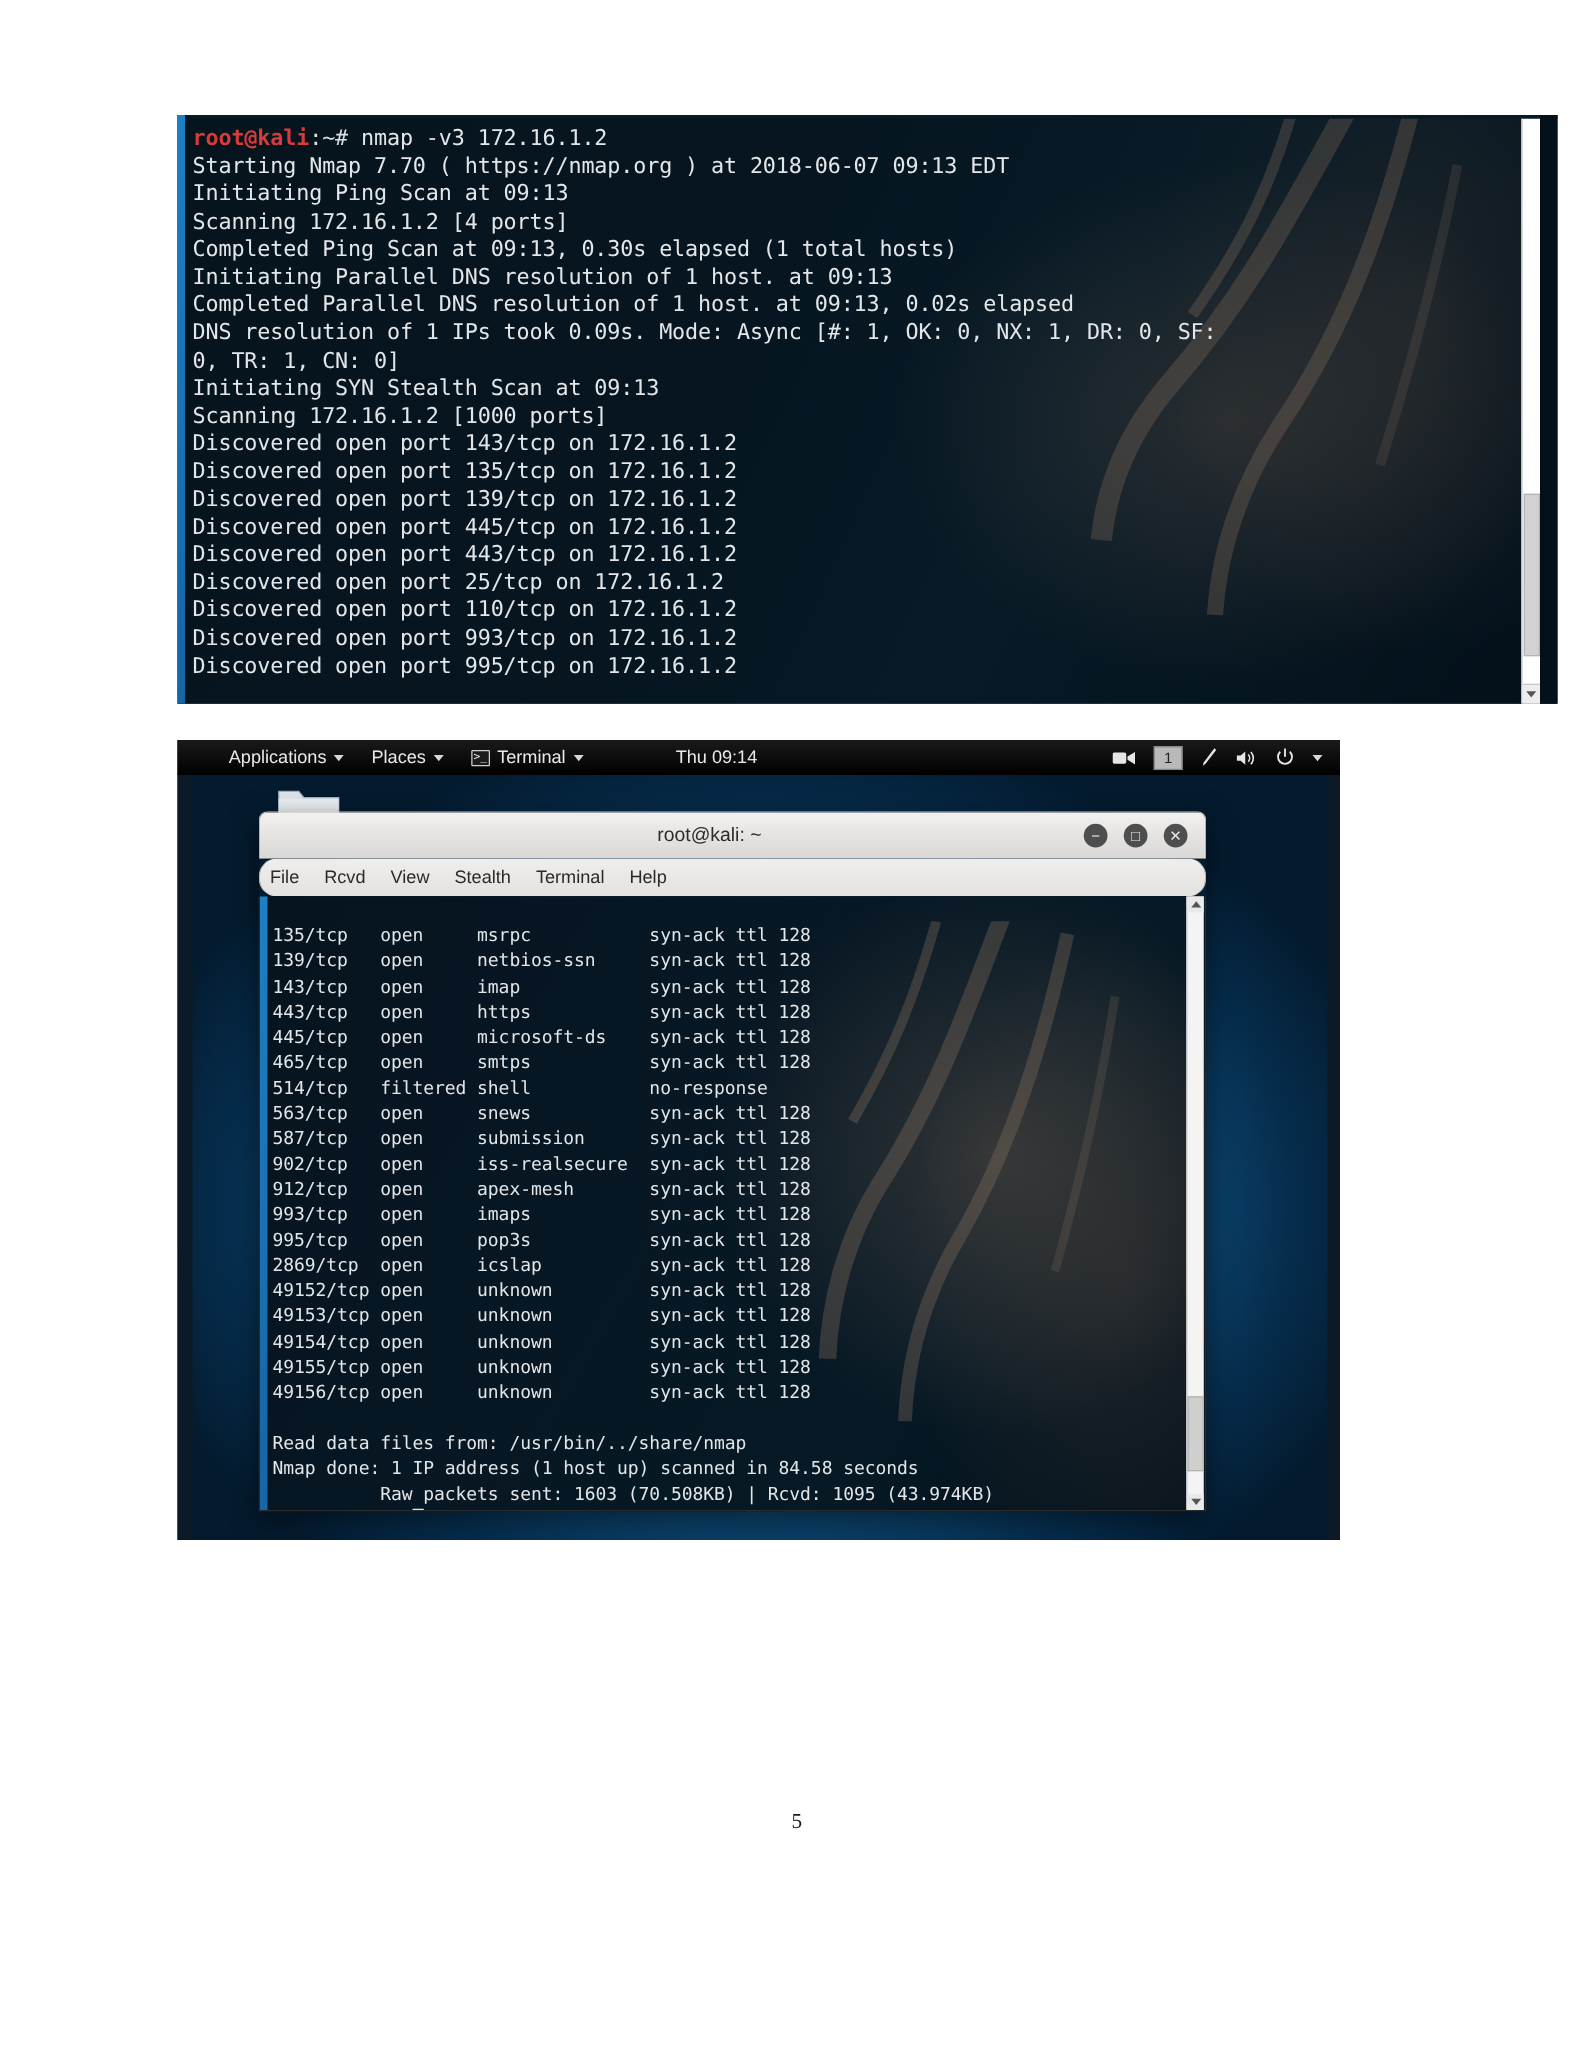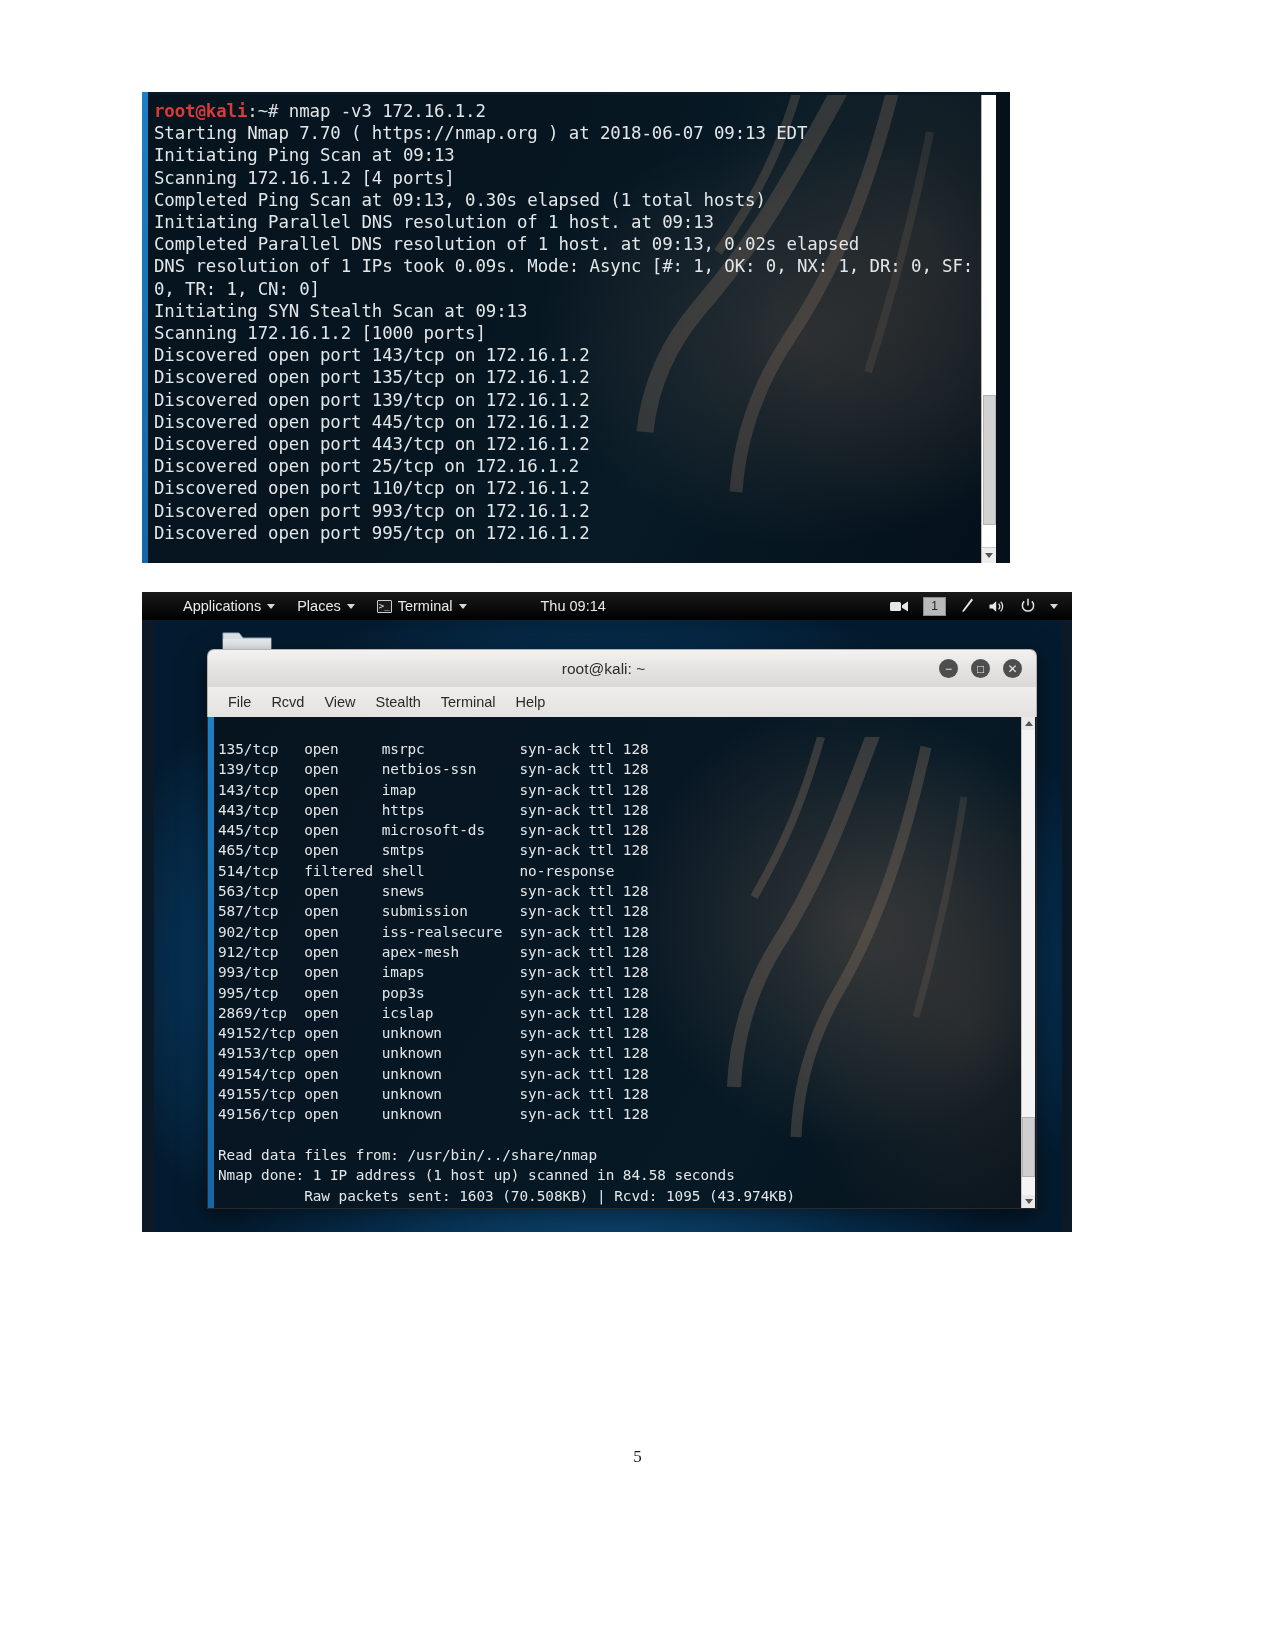--- a/index.html
+++ b/index.html
@@ -14,21 +14,21 @@
     position: relative;
     font-family: "Liberation Serif", serif;
     overflow: hidden;
   }
 
   
   #shot1 {
     position: absolute;
     left: 142px;
     top: 92px;
-    width: 868px;
+    width: 1104px;
     height: 471px;
     background: #05111a;
     overflow: hidden;
     border: 0;
   }
   #shot1 .bg-glow {
     position: absolute;
     inset: 0;
     background:
       radial-gradient(ellipse 380px 300px at 76% 52%, rgba(120,95,80,0.30), rgba(120,95,80,0) 70%),
@@ -206,21 +206,21 @@
     width: 54px;
     z-index: 2;
     text-align: center;
   }
 
   
   .twin {
     position: absolute;
     left: 65px;
     top: 57px;
-    width: 830px;
+    width: 758px;
     height: 560px;
     z-index: 5;
     box-shadow: 0 6px 22px rgba(0,0,0,0.55);
   }
   .twin-titlebar {
     height: 38px;
     background: linear-gradient(180deg, #f3f2f1 0%, #e6e4e2 48%, #dad8d6 100%);
     border: 1px solid #b5b2af;
     border-bottom: none;
     border-radius: 7px 7px 0 0;
@@ -252,25 +252,25 @@
     line-height: 1;
     font-family: "Liberation Sans", sans-serif;
   }
   .twin-menubar {
     height: 30px;
     background: linear-gradient(180deg, #f0eeec, #e4e2df);
     border-left: 1px solid #b5b2af;
     border-right: 1px solid #b5b2af;
     display: flex;
     align-items: center;
-    padding-left: 12px;
     gap: 4px;
     font-family: "Liberation Sans", sans-serif;
     font-size: 14.5px;
     color: #2a2a2a;
+    border-radius: 14px;
   }
   .twin-menubar span { padding: 2px 8px; }
   .twin-body {
     position: relative;
     height: 492px;
     background: #061420;
     border: 1px solid #2a2a2a;
     border-top: none;
     overflow: hidden;
   }

